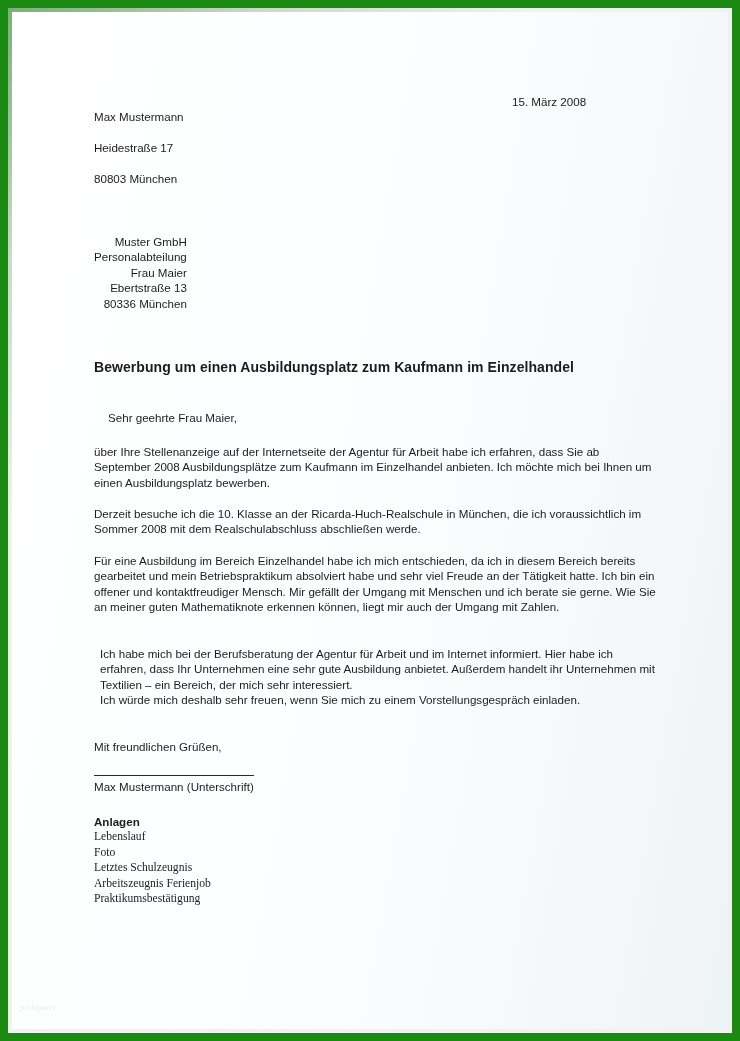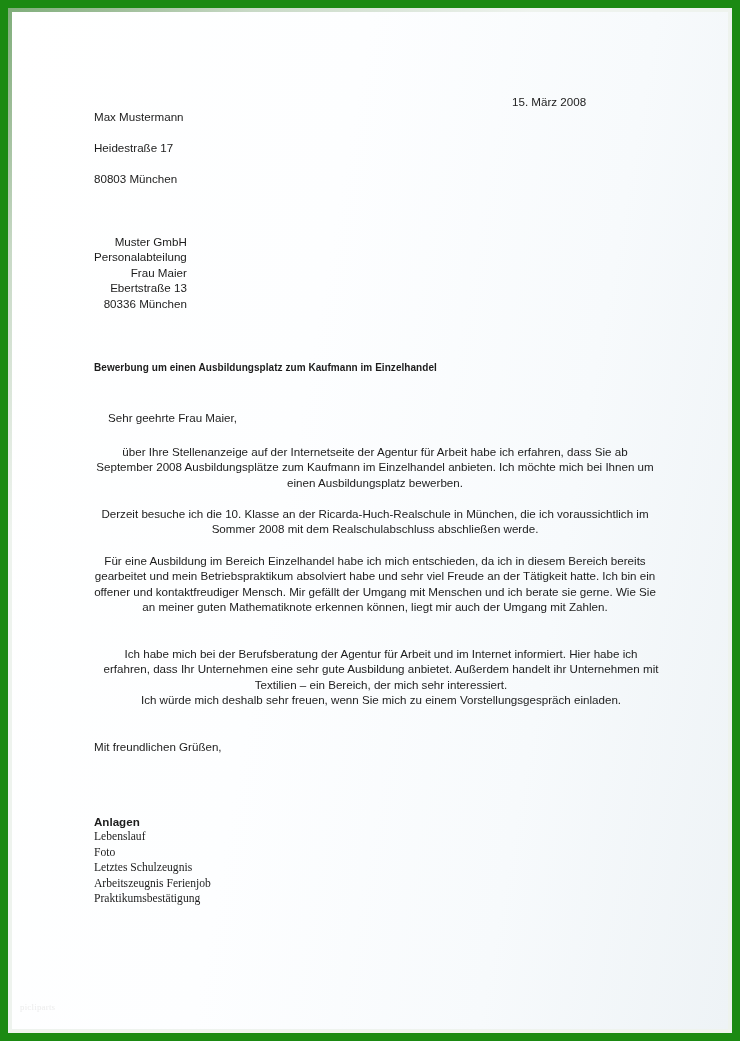--- a/index.html
+++ b/index.html
@@ -96,34 +96,34 @@
   .recipient-line {
     display: block;
     white-space: nowrap;
   }
 
   .subject {
     position: absolute;
     left: 82px;
     top: 348px;
     font-weight: bold;
-    font-size: 10px;
+    font-size: 14px;
     white-space: nowrap;
     letter-spacing: 0.005em;
   }
 
   .salutation {
     position: absolute;
     left: 96px;
     top: 398px;
     white-space: nowrap;
   }
   .para {
     margin: 0 0 15.4px 0;
-    text-align: center;
+    text-align: left;
   }
   .para:last-child { margin-bottom: 0; }
 
   .p1 { position: absolute; top: 432px; left: 82px; width: 562px; }
   .p2 { position: absolute; top: 494px; left: 82px; width: 562px; }
   .p3 { position: absolute; top: 541px; left: 82px; width: 562px; }
   .p4 { position: absolute; top: 634px; left: 88px; width: 562px; }
 
   .closing {
     position: absolute;
@@ -209,20 +209,24 @@
       <div class="salutation">Sehr geehrte Frau Maier,</div>
 
       <div class="para p1">über Ihre Stellenanzeige auf der Internetseite der Agentur für Arbeit habe ich erfahren, dass Sie ab September 2008 Ausbildungsplätze zum Kaufmann im Einzelhandel anbieten. Ich möchte mich bei Ihnen um einen Ausbildungsplatz bewerben.</div>
       <div class="para p2">Derzeit besuche ich die 10. Klasse an der Ricarda-Huch-Realschule in München, die ich voraussichtlich im Sommer 2008 mit dem Realschulabschluss abschließen werde.</div>
       <div class="para p3">Für eine Ausbildung im Bereich Einzelhandel habe ich mich entschieden, da ich in diesem Bereich bereits gearbeitet und mein Betriebspraktikum absolviert habe und sehr viel Freude an der Tätigkeit hatte. Ich bin ein offener und kontaktfreudiger Mensch. Mir gefällt der Umgang mit Menschen und ich berate sie gerne. Wie Sie an meiner guten Mathematiknote erkennen können, liegt mir auch der Umgang mit Zahlen.</div>
       <div class="para p4" style="white-space: pre-line;">Ich habe mich bei der Berufsberatung der Agentur für Arbeit und im Internet informiert. Hier habe ich erfahren, dass Ihr Unternehmen eine sehr gute Ausbildung anbietet. Außerdem handelt ihr Unternehmen mit Textilien – ein Bereich, der mich sehr interessiert.
 Ich würde mich deshalb sehr freuen, wenn Sie mich zu einem Vorstellungsgespräch einladen.</div>
 
       <div class="closing">Mit freundlichen Grüßen,</div>
 
+      <div class="signature-area">
+        <div class="signature-rule"></div>
+        <span class="signature-name">Max Mustermann (Unterschrift)</span>
+      </div>
 
       <div class="attachments">
         <span class="attachments-title">Anlagen</span>
         <span class="attachment-item">Lebenslauf</span>
         <span class="attachment-item">Foto</span>
         <span class="attachment-item">Letztes Schulzeugnis</span>
         <span class="attachment-item">Arbeitszeugnis Ferienjob</span>
         <span class="attachment-item">Praktikumsbestätigung</span>
       </div>
 

